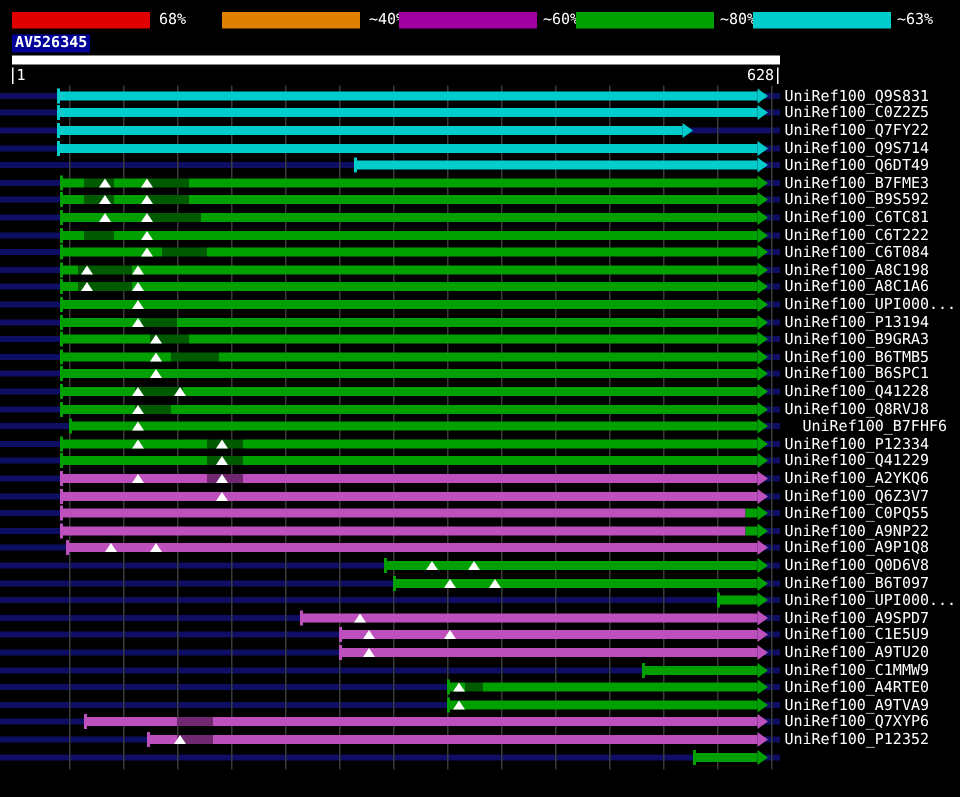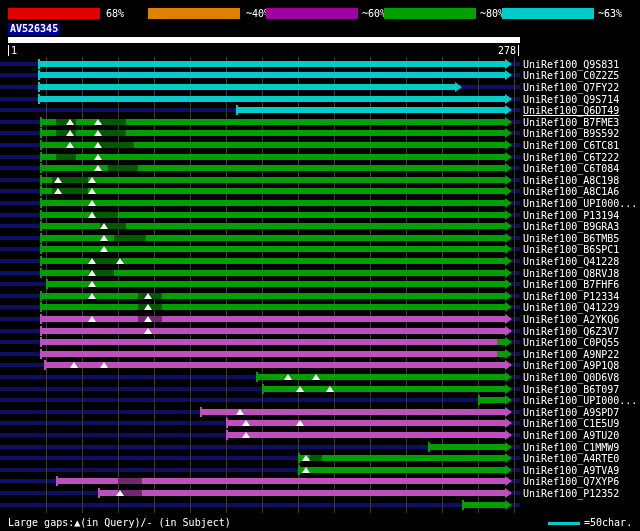--- a/index.html
+++ b/index.html
@@ -45,21 +45,21 @@
       <div class="scale-label" style="left: 480px;">~80%</div>
       <div class="scale-seg" style="left: 502px; width: 92px; background: rgb(0, 204, 204);"></div>
       <div class="scale-label" style="left: 598px;">~63%</div>
     </div>
 
   <div class="query-name" style="background: rgb(0, 0, 153);">AV526345</div>
   <div class="query-bar"></div>
   <div class="q-tick" style="left:8px;"></div>
   <div class="q-tick" style="left:518px;"></div>
   <div class="q-num" id="qstart">1</div>
-  <div class="q-num" id="qend">278</div>
+  <div class="q-num" id="qend">628</div>
 
   <div class="plot">
       <div class="gridline" style="left: 46px; background: rgb(58, 58, 58);"></div>
       <div class="gridline" style="left: 82px; background: rgb(58, 58, 58);"></div>
       <div class="gridline" style="left: 118px; background: rgb(58, 58, 58);"></div>
       <div class="gridline" style="left: 154px; background: rgb(58, 58, 58);"></div>
       <div class="gridline" style="left: 190px; background: rgb(58, 58, 58);"></div>
       <div class="gridline" style="left: 226px; background: rgb(58, 58, 58);"></div>
       <div class="gridline" style="left: 262px; background: rgb(58, 58, 58);"></div>
       <div class="gridline" style="left: 298px; background: rgb(58, 58, 58);"></div>
@@ -86,21 +86,21 @@
       <div class="row-label" style="top: 82px;">UniRef100_Q7FY22</div>
       <div class="row-strip" style="top: 96.6px; background: rgb(14, 14, 100);"></div>
       <div class="bar-seg" style="left: 38px; width: 467px; top: 95.6px; background: rgb(0, 204, 204);"></div>
       <div class="bar-tick" style="left: 38px; top: 93.6px; background: rgb(0, 204, 204);"></div>
       <div class="bar-arrow" style="left: 505px; top: 93.6px; border-left-color: rgb(0, 204, 204);"></div>
       <div class="row-label" style="top: 93.6px;">UniRef100_Q9S714</div>
       <div class="row-strip" style="top: 108.2px; background: rgb(14, 14, 100);"></div>
       <div class="bar-seg" style="left: 236px; width: 269px; top: 107.2px; background: rgb(0, 204, 204);"></div>
       <div class="bar-tick" style="left: 236px; top: 105.2px; background: rgb(0, 204, 204);"></div>
       <div class="bar-arrow" style="left: 505px; top: 105.2px; border-left-color: rgb(0, 204, 204);"></div>
-      <div class="row-label" style="top: 105.2px; text-decoration: underline;">UniRef100_Q6DT49</div>
+      <div class="row-label" style="top: 105.2px;">UniRef100_Q6DT49</div>
       <div class="row-strip" style="top: 119.8px; background: rgb(14, 14, 100);"></div>
       <div class="bar-seg" style="left: 40px; width: 16px; top: 118.8px; background: rgb(0, 160, 0);"></div>
       <div class="bar-seg" style="left: 56px; width: 20px; top: 118.8px; background: rgb(0, 90, 0);"></div>
       <div class="bar-seg" style="left: 76px; width: 22px; top: 118.8px; background: rgb(0, 160, 0);"></div>
       <div class="bar-seg" style="left: 98px; width: 28px; top: 118.8px; background: rgb(0, 90, 0);"></div>
       <div class="bar-seg" style="left: 126px; width: 379px; top: 118.8px; background: rgb(0, 160, 0);"></div>
       <div class="bar-tick" style="left: 40px; top: 116.8px; background: rgb(0, 160, 0);"></div>
       <div class="bar-arrow" style="left: 505px; top: 116.8px; border-left-color: rgb(0, 160, 0);"></div>
       <div class="gap-tri" style="left: 66px; top: 118.8px;"></div>
       <div class="gap-tri" style="left: 94px; top: 118.8px;"></div>
@@ -210,21 +210,21 @@
       <div class="bar-seg" style="left: 114px; width: 391px; top: 269.6px; background: rgb(0, 160, 0);"></div>
       <div class="bar-tick" style="left: 40px; top: 267.6px; background: rgb(0, 160, 0);"></div>
       <div class="bar-arrow" style="left: 505px; top: 267.6px; border-left-color: rgb(0, 160, 0);"></div>
       <div class="gap-tri" style="left: 88px; top: 269.6px;"></div>
       <div class="row-label" style="top: 267.6px;">UniRef100_Q8RVJ8</div>
       <div class="row-strip" style="top: 282.2px; background: rgb(14, 14, 100);"></div>
       <div class="bar-seg" style="left: 46px; width: 459px; top: 281.2px; background: rgb(0, 160, 0);"></div>
       <div class="bar-tick" style="left: 46px; top: 279.2px; background: rgb(0, 160, 0);"></div>
       <div class="bar-arrow" style="left: 505px; top: 279.2px; border-left-color: rgb(0, 160, 0);"></div>
       <div class="gap-tri" style="left: 88px; top: 281.2px;"></div>
-      <div class="row-label" style="top: 279.2px;">UniRef100_B7FHF6</div>
+      <div class="row-label" style="top: 279.2px; margin-left: 12px;">UniRef100_B7FHF6</div>
       <div class="row-strip" style="top: 293.8px; background: rgb(14, 14, 100);"></div>
       <div class="bar-seg" style="left: 40px; width: 98px; top: 292.8px; background: rgb(0, 160, 0);"></div>
       <div class="bar-seg" style="left: 138px; width: 24px; top: 292.8px; background: rgb(0, 90, 0);"></div>
       <div class="bar-seg" style="left: 162px; width: 343px; top: 292.8px; background: rgb(0, 160, 0);"></div>
       <div class="bar-tick" style="left: 40px; top: 290.8px; background: rgb(0, 160, 0);"></div>
       <div class="bar-arrow" style="left: 505px; top: 290.8px; border-left-color: rgb(0, 160, 0);"></div>
       <div class="gap-tri" style="left: 88px; top: 292.8px;"></div>
       <div class="gap-tri" style="left: 144px; top: 292.8px;"></div>
       <div class="row-label" style="top: 290.8px;">UniRef100_P12334</div>
       <div class="row-strip" style="top: 305.4px; background: rgb(14, 14, 100);"></div>
@@ -341,18 +341,13 @@
       <div class="bar-arrow" style="left: 505px; top: 488px; border-left-color: rgb(190, 80, 190);"></div>
       <div class="gap-tri" style="left: 116px; top: 490px;"></div>
       <div class="row-label" style="top: 488px;">UniRef100_P12352</div>
       <div class="row-strip" style="top: 502.6px; background: rgb(14, 14, 100);"></div>
       <div class="bar-seg" style="left: 462px; width: 43px; top: 501.6px; background: rgb(0, 160, 0);"></div>
       <div class="bar-tick" style="left: 462px; top: 499.6px; background: rgb(0, 160, 0);"></div>
       <div class="bar-arrow" style="left: 505px; top: 499.6px; border-left-color: rgb(0, 160, 0);"></div>
       <div class="row-label" style="top: 499.6px; margin-top: 36px;">UniRef100_Q5ENQ0</div>
     </div>
 
-  <div class="footer">
-    <span class="gaps-label">Large gaps:▲(in Query)/- (in Subject)</span>
-    <span class="legend-line" style="background: rgb(0, 204, 204);"></span>
-    <span class="legend-text">=50char.</span>
-  </div>
 </div>
 
 </body></html>

